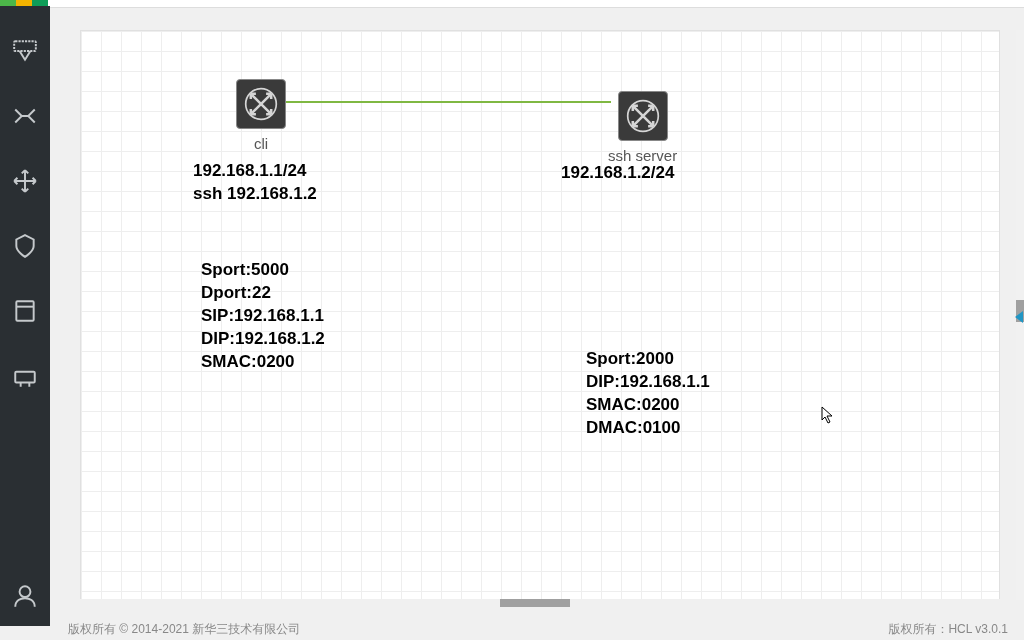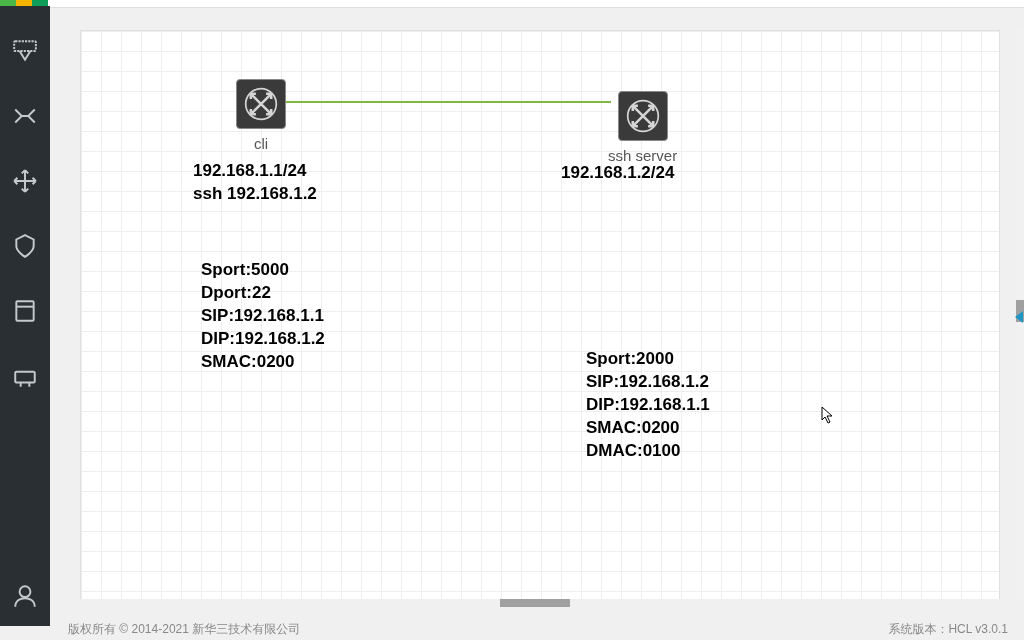--- a/index.html
+++ b/index.html
@@ -251,21 +251,20 @@
     <div class="text-block" style="left:120px; top:190px;margin-top:37px;">
       <div>Sport:5000</div>
       <div>Dport:22</div>
       <div>SIP:192.168.1.1</div>
       <div>DIP:192.168.1.2</div>
       <div>SMAC:0200</div>
     </div>
 
     <div class="text-block" style="left:505px; top:316px;">
       <div>Sport:2000</div>
-      <div>SIP:192.168.1.2</div>
       <div>DIP:192.168.1.1</div>
       <div>SMAC:0200</div>
       <div>DMAC:0100</div>
     </div>
 
     <div class="cursor-ptr" style="left:740px; top:375px;">
       <svg viewBox="0 0 14 18">
           <path d="M1 1 L1 14 L4 11 L7 17 L9 16 L6 10 L11 10 Z" fill="#fff" stroke="#000" stroke-width="1"></path>
         </svg>
     </div>
@@ -276,14 +275,14 @@
   <div class="vscroll-thumb"></div>
 </div>
 <div class="right-tab"></div>
 
 <div class="hscroll">
   <div class="hscroll-thumb"></div>
 </div>
 
 <div class="footer">
   <span>版权所有 © 2014-2021 新华三技术有限公司</span>
-  <span>系统版本：HCL v3.0.1</span>
+  <span>版权所有：HCL v3.0.1</span>
 </div>
 
 </body></html>

